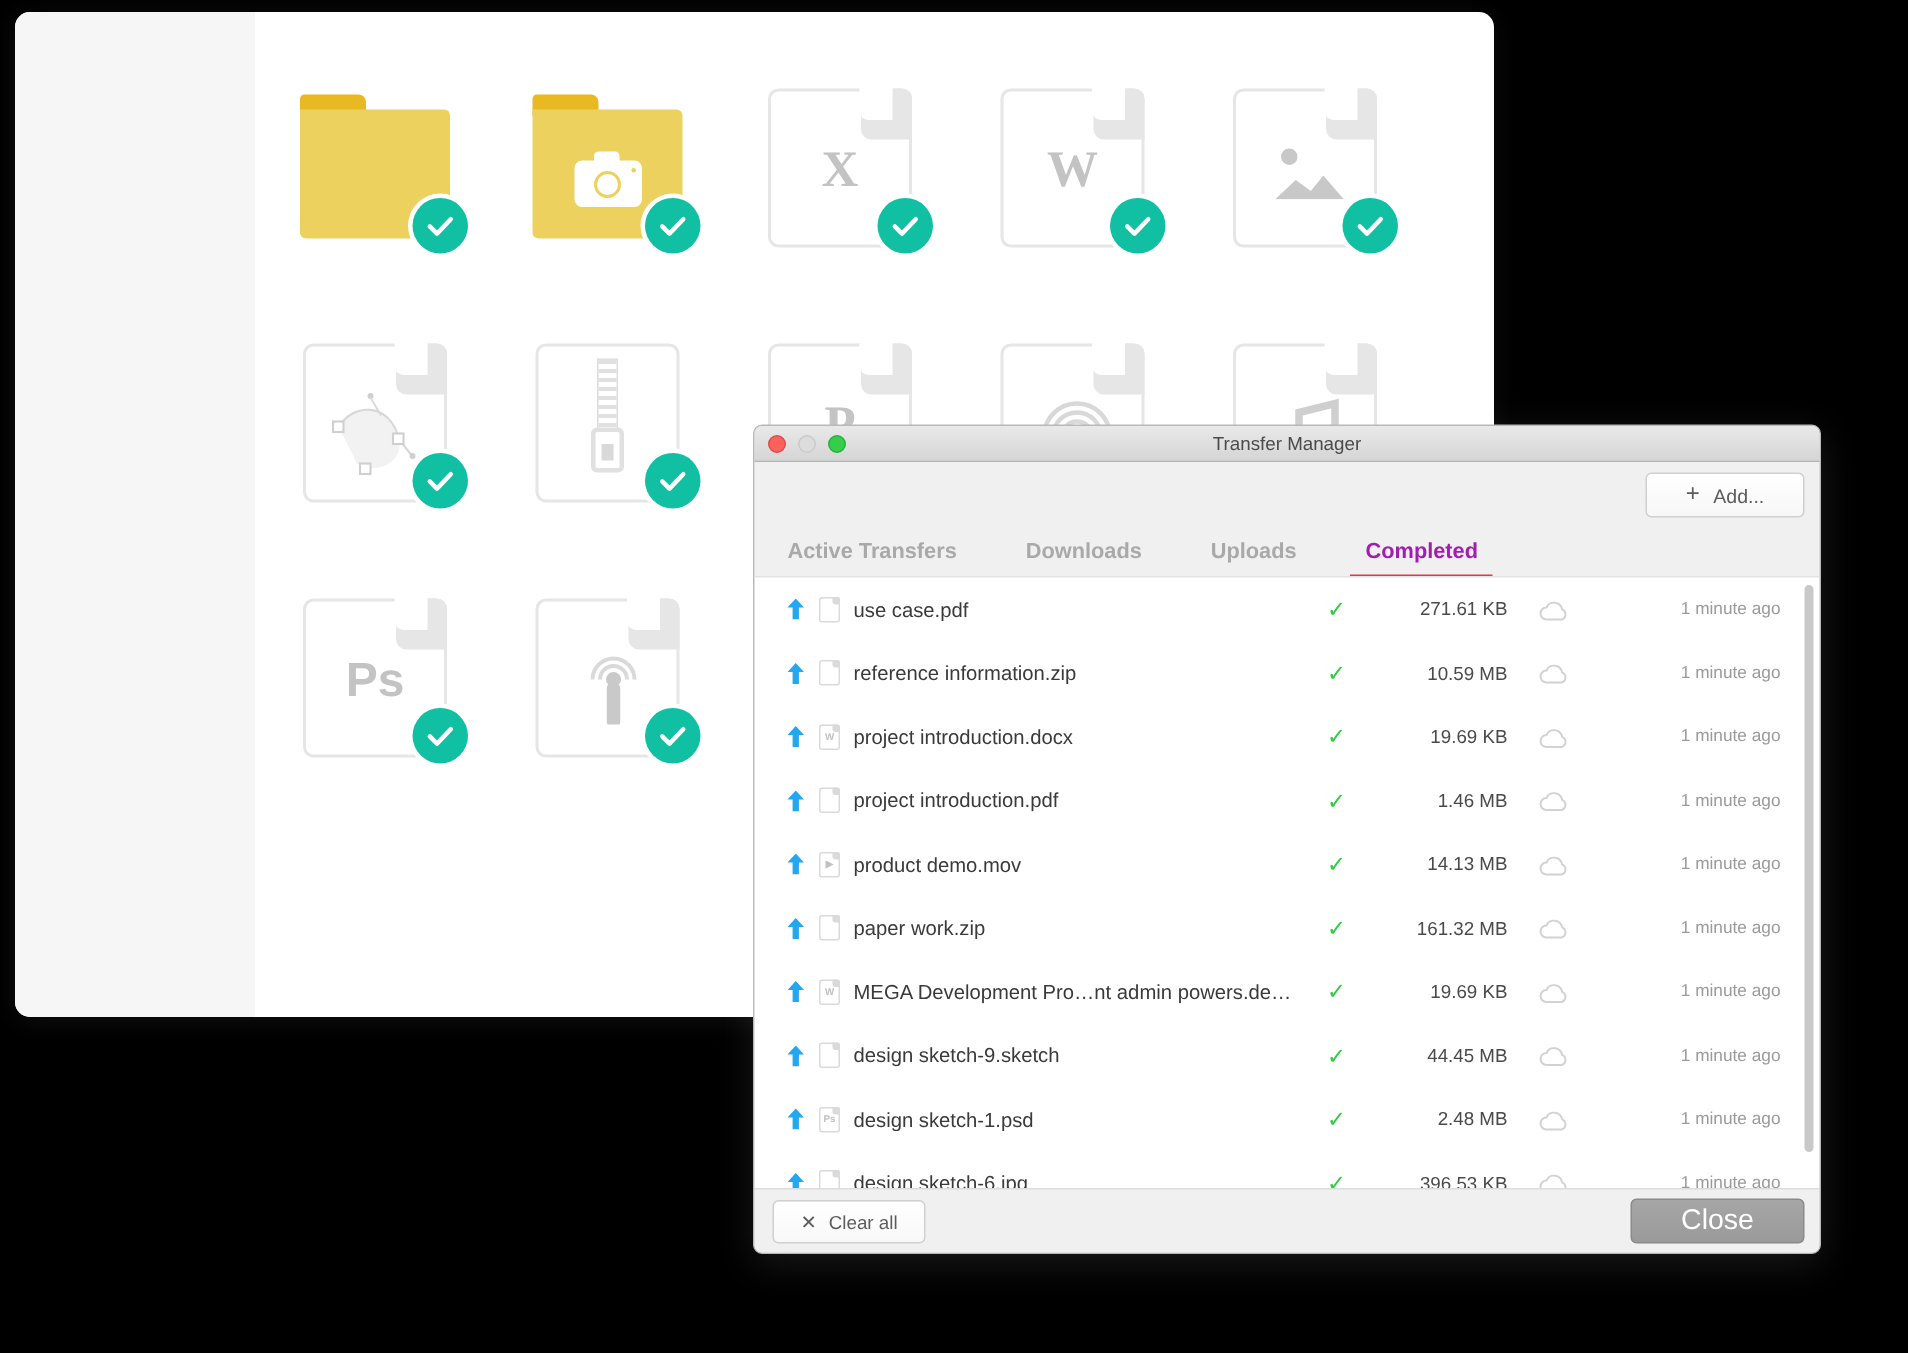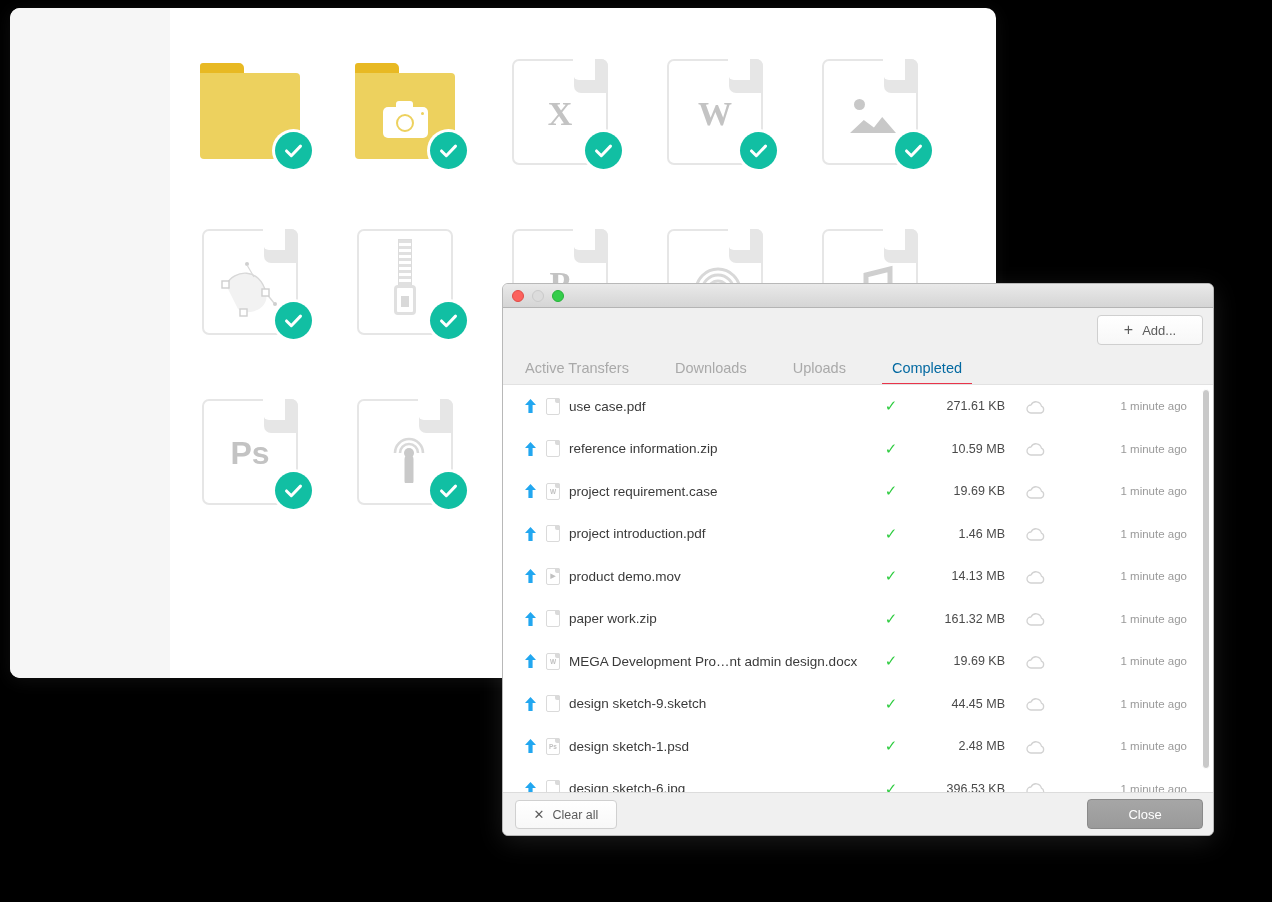--- a/index.html
+++ b/index.html
@@ -178,27 +178,28 @@
     display: flex; align-items: center; justify-content: center; gap: 9px;
     font-size: 13px; color: #5c5c5c;
     cursor: default;
   }
   .add-btn .plus { font-size: 16px; color: #5c5c5c; line-height:1; }
 
   .tm-tabs {
     height: 30px; background: #f0f0f0;
     display: flex; align-items: flex-end; padding-left: 22px;
     position: relative;
+    font-weight: bold;
   }
   .tm-tab {
     font-size: 14.5px; color: #a9a9a9;
     padding: 0 0 8px 0; margin-right: 46px;
     position: relative; cursor: default;
   }
-  .tm-tab.active { color: #0369a1; }
+  .tm-tab.active { color: #a21caf; }
   .tm-tab.active:after {
     content: ""; position: absolute; left: -10px; right: -10px; bottom: -1px;
     height: 2px; background: #e9344a;
   }
 
   .tm-list {
     height: 408px; background: #ffffff;
     border-top: 1px solid #e2e2e2;
     position: relative;
     overflow: hidden;
@@ -250,21 +251,21 @@
     display: flex; align-items: center; justify-content: center; gap: 8px;
     font-size: 12.5px; color: #5c5c5c; cursor: default;
   }
   .clear-btn .x { font-size: 13px; color:#5c5c5c; }
   .close-btn {
     position: absolute; right: 10px; top: 6px;
     width: 116px; height: 30px;
     background: linear-gradient(to bottom,#a6a6a6,#9a9a9a);
     border: 1px solid #8a8a8a; border-radius: 4px;
     display: flex; align-items: center; justify-content: center;
-    font-size: 13px; color: #ffffff; cursor: default;
+    font-size: 19px; color: #ffffff; cursor: default;
   }
 </style>
 </head>
 <body>
 
 <div id="stage">
 
   <div class="bg-card">
     <div class="bg-sidebar"></div>
 
@@ -467,20 +468,21 @@
   </div>
 
   <div class="tm-window">
 
     <div class="tm-titlebar">
       <div class="lights">
         <div class="light red"></div>
         <div class="light gray"></div>
         <div class="light green"></div>
       </div>
+      <div class="tm-title">Transfer Manager</div>
     </div>
 
     <div class="tm-toolbar">
       <div class="add-btn">
         <span class="plus">+</span>
         <span>Add...</span>
       </div>
     </div>
 
     <div class="tm-tabs">
@@ -522,21 +524,21 @@
             </svg></span>
           <span class="col-time">1 minute ago</span>
         </div>
         <div class="tm-row">
           <span class="up-arrow">
             <svg width="11" height="14" viewBox="0 0 11 14">
               <path d="M5.5 0 L11 6 L7.6 6 L7.6 14 L3.4 14 L3.4 6 L0 6 Z" fill="#22a7f0"></path>
             </svg>
           </span>
           <span class="ft-icon">W</span>
-          <span class="fname">project requirement.case</span>
+          <span class="fname">project introduction.docx</span>
           <span class="col-check">✓</span>
           <span class="col-size">19.69 KB</span>
           <span class="col-cloud"><svg width="20" height="14" viewBox="0 0 20 14">
               <path d="M5 13 a4 4 0 0 1 0-8 a5.5 5.5 0 0 1 10.4 1.2 A3.6 3.6 0 0 1 15 13 Z" fill="none" stroke="#d2d2d2" stroke-width="1.3" stroke-linejoin="round"></path>
             </svg></span>
           <span class="col-time">1 minute ago</span>
         </div>
         <div class="tm-row">
           <span class="up-arrow">
             <svg width="11" height="14" viewBox="0 0 11 14">
@@ -582,21 +584,21 @@
             </svg></span>
           <span class="col-time">1 minute ago</span>
         </div>
         <div class="tm-row">
           <span class="up-arrow">
             <svg width="11" height="14" viewBox="0 0 11 14">
               <path d="M5.5 0 L11 6 L7.6 6 L7.6 14 L3.4 14 L3.4 6 L0 6 Z" fill="#22a7f0"></path>
             </svg>
           </span>
           <span class="ft-icon">W</span>
-          <span class="fname">MEGA Development Pro…nt admin design.docx</span>
+          <span class="fname">MEGA Development Pro…nt admin powers.demo</span>
           <span class="col-check">✓</span>
           <span class="col-size">19.69 KB</span>
           <span class="col-cloud"><svg width="20" height="14" viewBox="0 0 20 14">
               <path d="M5 13 a4 4 0 0 1 0-8 a5.5 5.5 0 0 1 10.4 1.2 A3.6 3.6 0 0 1 15 13 Z" fill="none" stroke="#d2d2d2" stroke-width="1.3" stroke-linejoin="round"></path>
             </svg></span>
           <span class="col-time">1 minute ago</span>
         </div>
         <div class="tm-row">
           <span class="up-arrow">
             <svg width="11" height="14" viewBox="0 0 11 14">

